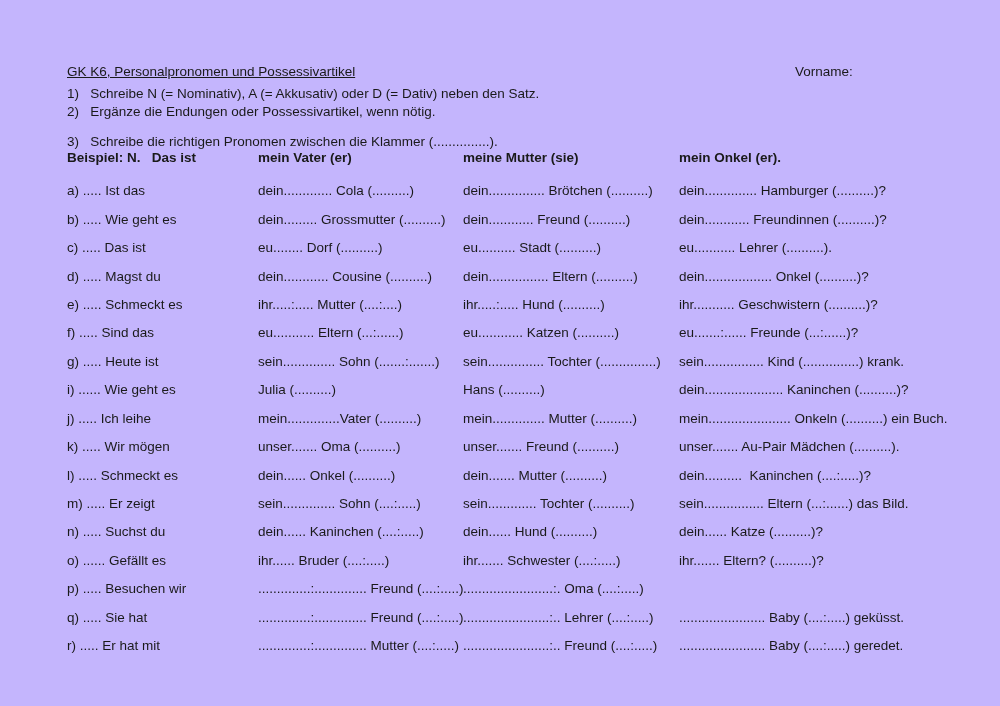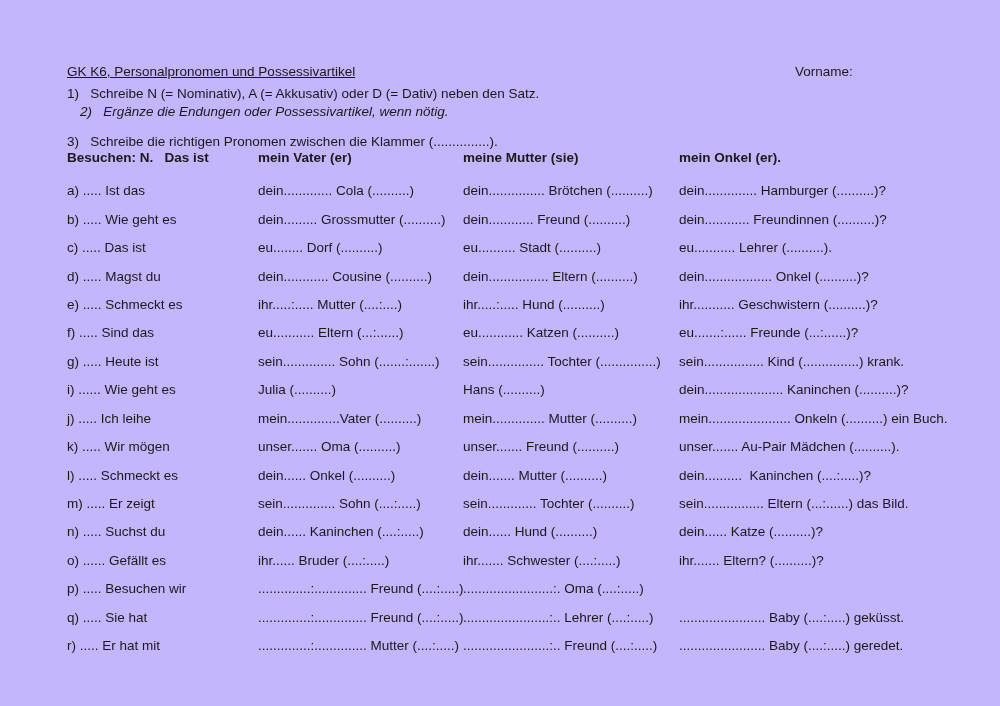--- a/index.html
+++ b/index.html
@@ -17,21 +17,21 @@
     font-size: 13.5px;
     overflow: hidden;
   }
   .abs { position: absolute; white-space: pre; }
   .title {
     left: 67px; top: 64px;
     text-decoration: underline;
   }
   .vorname { left: 795px; top: 64px; }
   .inst-1 { left: 67px; top: 86px; }
-  .inst-2 { left: 80px; top: 104px; font-style: italic; }
+  .inst-2 { left: 67px; top: 104px; }
   .inst-3 { left: 67px; top: 134px; }
   .example {
     position: absolute;
     left: 0; top: 150px;
     height: 28px;
     width: 1000px;
     font-weight: bold;
   }
   .rows {
     position: absolute;
@@ -61,21 +61,21 @@
 <div class="page">
 
   <div class="abs title">GK K6, Personalpronomen und Possessivartikel</div>
   <div class="abs vorname">Vorname:</div>
 
   <div class="abs inst-1">1)   Schreibe N (= Nominativ), A (= Akkusativ) oder D (= Dativ) neben den Satz.</div>
   <div class="abs inst-2">2)   Ergänze die Endungen oder Possessivartikel, wenn nötig.</div>
   <div class="abs inst-3">3)   Schreibe die richtigen Pronomen zwischen die Klammer (...............).</div>
 
   <div class="example">
-    <span class="cell c1">Besuchen: N.   Das ist</span>
+    <span class="cell c1">Beispiel: N.   Das ist</span>
     <span class="cell c2">mein Vater (er)</span>
     <span class="cell c3">meine Mutter (sie)</span>
     <span class="cell c4">mein Onkel (er).</span>
   </div>
 
   <div class="rows">
     <div class="row">
       <span class="cell c1">a) ..... Ist das</span>
       <span class="cell c2">dein............. Cola (..........)</span>
       <span class="cell c3">dein............... Brötchen (..........)</span>

